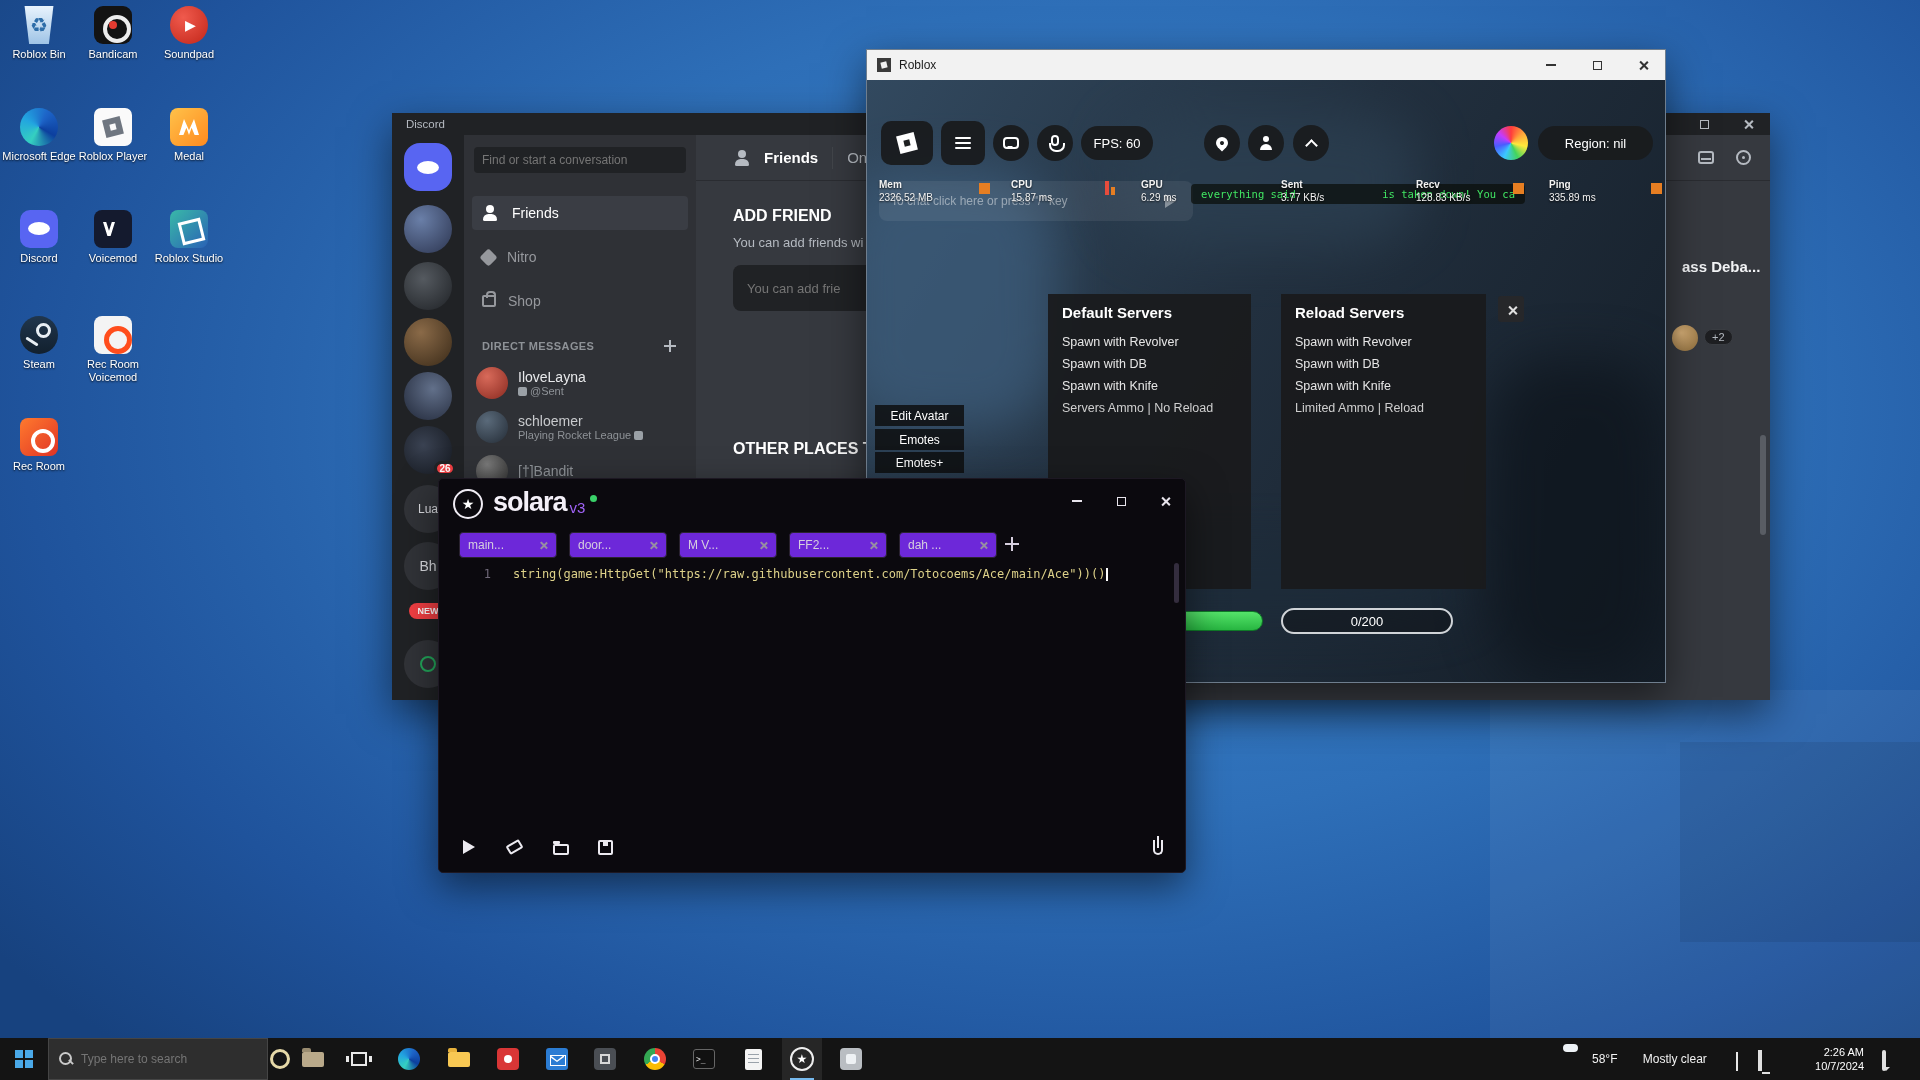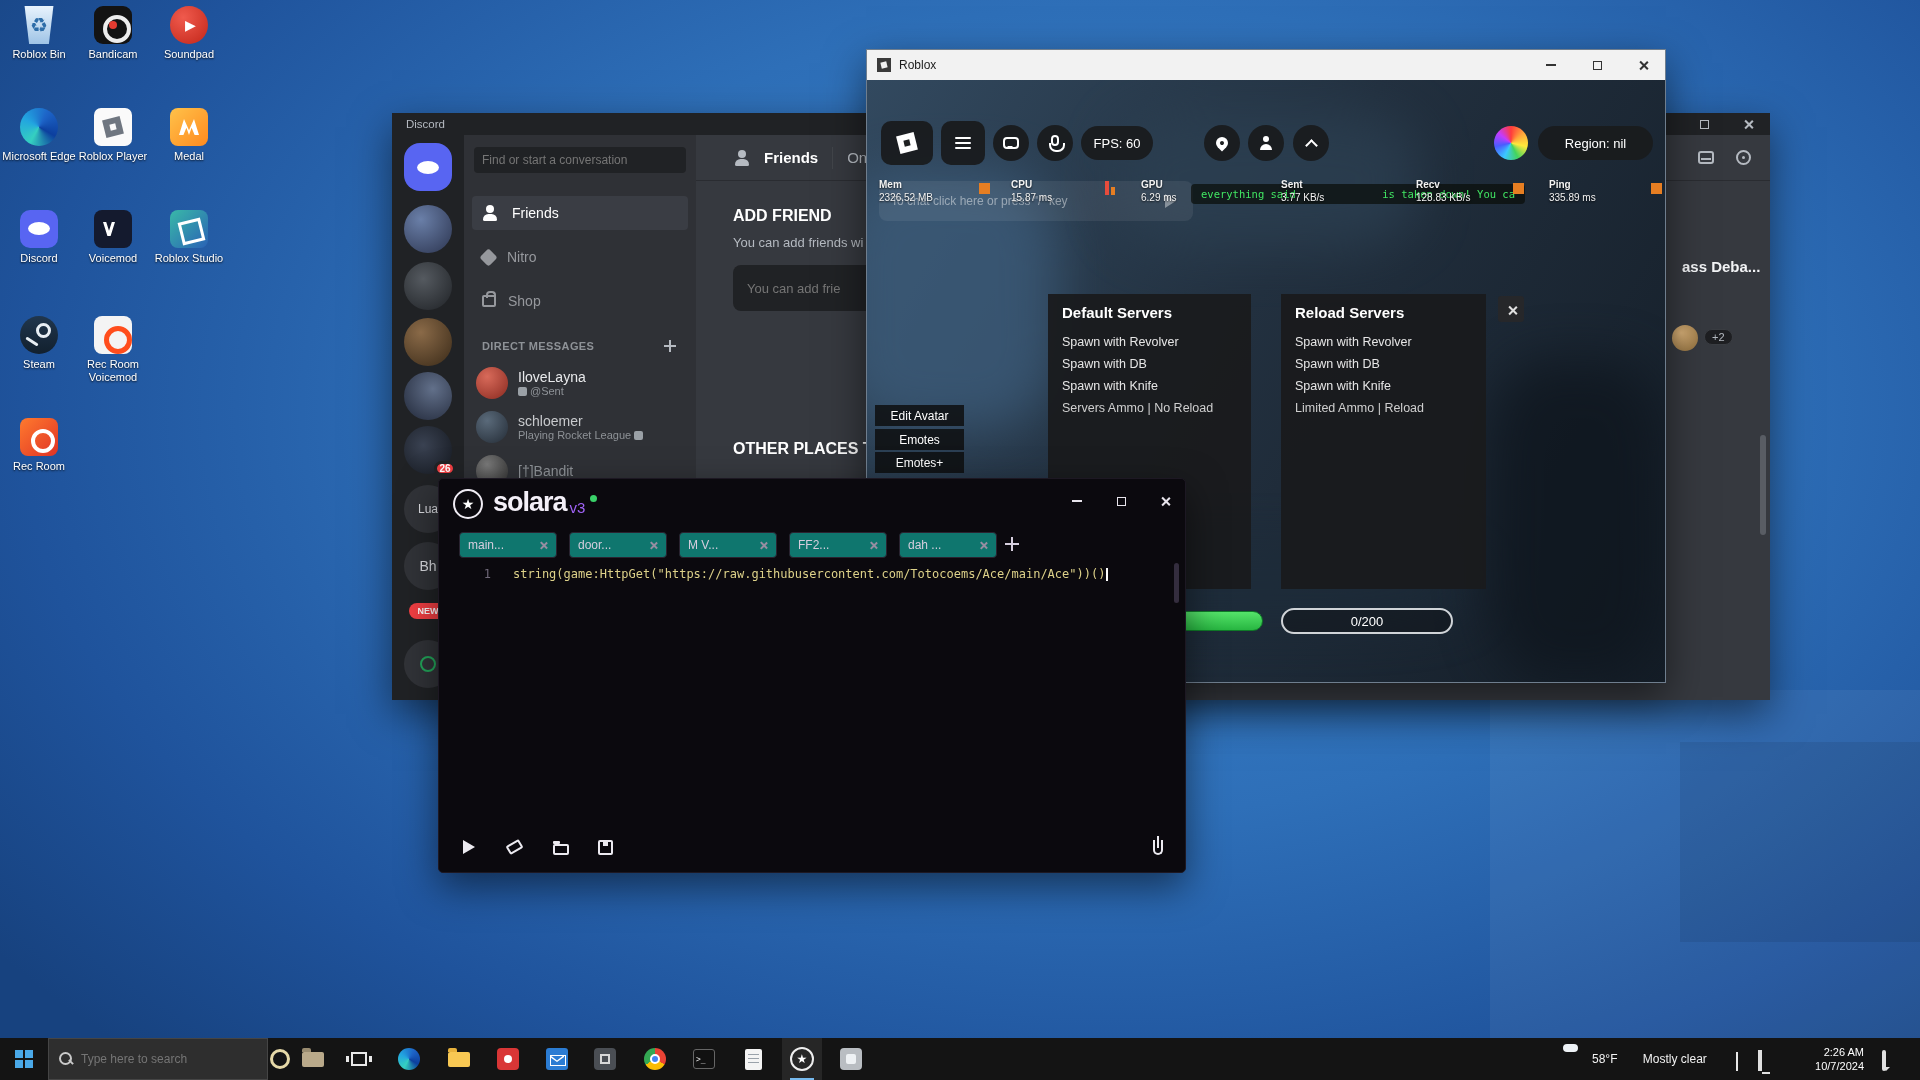--- a/index.html
+++ b/index.html
@@ -144,21 +144,21 @@
   .rb-count{position:absolute;border:2px solid #d0d4d8;border-radius:13px;background:rgba(15,18,22,.5);color:#fff;font-size:13px;display:flex;align-items:center;justify-content:center;z-index:4}
 
   
   #solara{left:438px;top:478px;width:748px;height:395px;background:#0b090e;border:1px solid #1d1823;border-radius:5px;z-index:30}
   .sl-logo{position:absolute;left:14px;top:10px;width:30px;height:30px;border:2px solid #f0ecf4;border-radius:50%;color:#fff;font-size:14px;display:flex;align-items:center;justify-content:center}
   .sl-brand{position:absolute;left:54px;top:8px;display:flex;align-items:flex-start}
   .sl-name{font-size:27px;font-weight:700;color:#f4f0f8;letter-spacing:-1px;line-height:30px}
   .sl-ver{font-size:15px;color:#a163f7;margin:12px 0 0 3px}
   .sl-dot{width:7px;height:7px;background:#3ad169;border-radius:50%;margin:8px 0 0 5px}
   .sl-ctl{position:absolute;top:8px;width:40px;height:28px;color:#e8e4ec;display:flex;align-items:center;justify-content:center;cursor:pointer}
-  .sl-tab{position:absolute;top:53px;width:98px;height:26px;background:#0f766e;border:1px solid #2a2330;border-radius:4px;display:flex;align-items:center;justify-content:space-between;padding:0 8px;cursor:pointer}
+  .sl-tab{position:absolute;top:53px;width:98px;height:26px;background:#6d28d9;border:1px solid #2a2330;border-radius:4px;display:flex;align-items:center;justify-content:space-between;padding:0 8px;cursor:pointer}
   .sl-tab .tl{font-size:12px;color:#d6cede;white-space:nowrap;overflow:hidden}
   .xs-close{position:relative;width:9px;height:9px;flex:0 0 9px;cursor:pointer}
   .xs-close::before,.xs-close::after{content:"";position:absolute;left:4px;top:0;width:1.5px;height:9px;background:#978ea2}
   .xs-close::before{transform:rotate(45deg)}.xs-close::after{transform:rotate(-45deg)}
   .sl-plus{position:absolute;left:566px;top:58px;width:14px;height:14px;cursor:pointer}
   .sl-plus::before,.sl-plus::after{content:"";position:absolute;background:#d6cede}
   .sl-plus::before{left:6px;top:0;width:2px;height:14px}
   .sl-plus::after{left:0;top:6px;width:14px;height:2px}
   .sl-ln{position:absolute;left:30px;top:88px;width:22px;text-align:right;color:#6f6878;font-size:12px;font-family:"DejaVu Sans Mono",monospace}
   .sl-code{position:absolute;left:74px;top:88px;color:#ddd189;font-size:12px;font-family:"DejaVu Sans Mono",monospace;white-space:nowrap}

